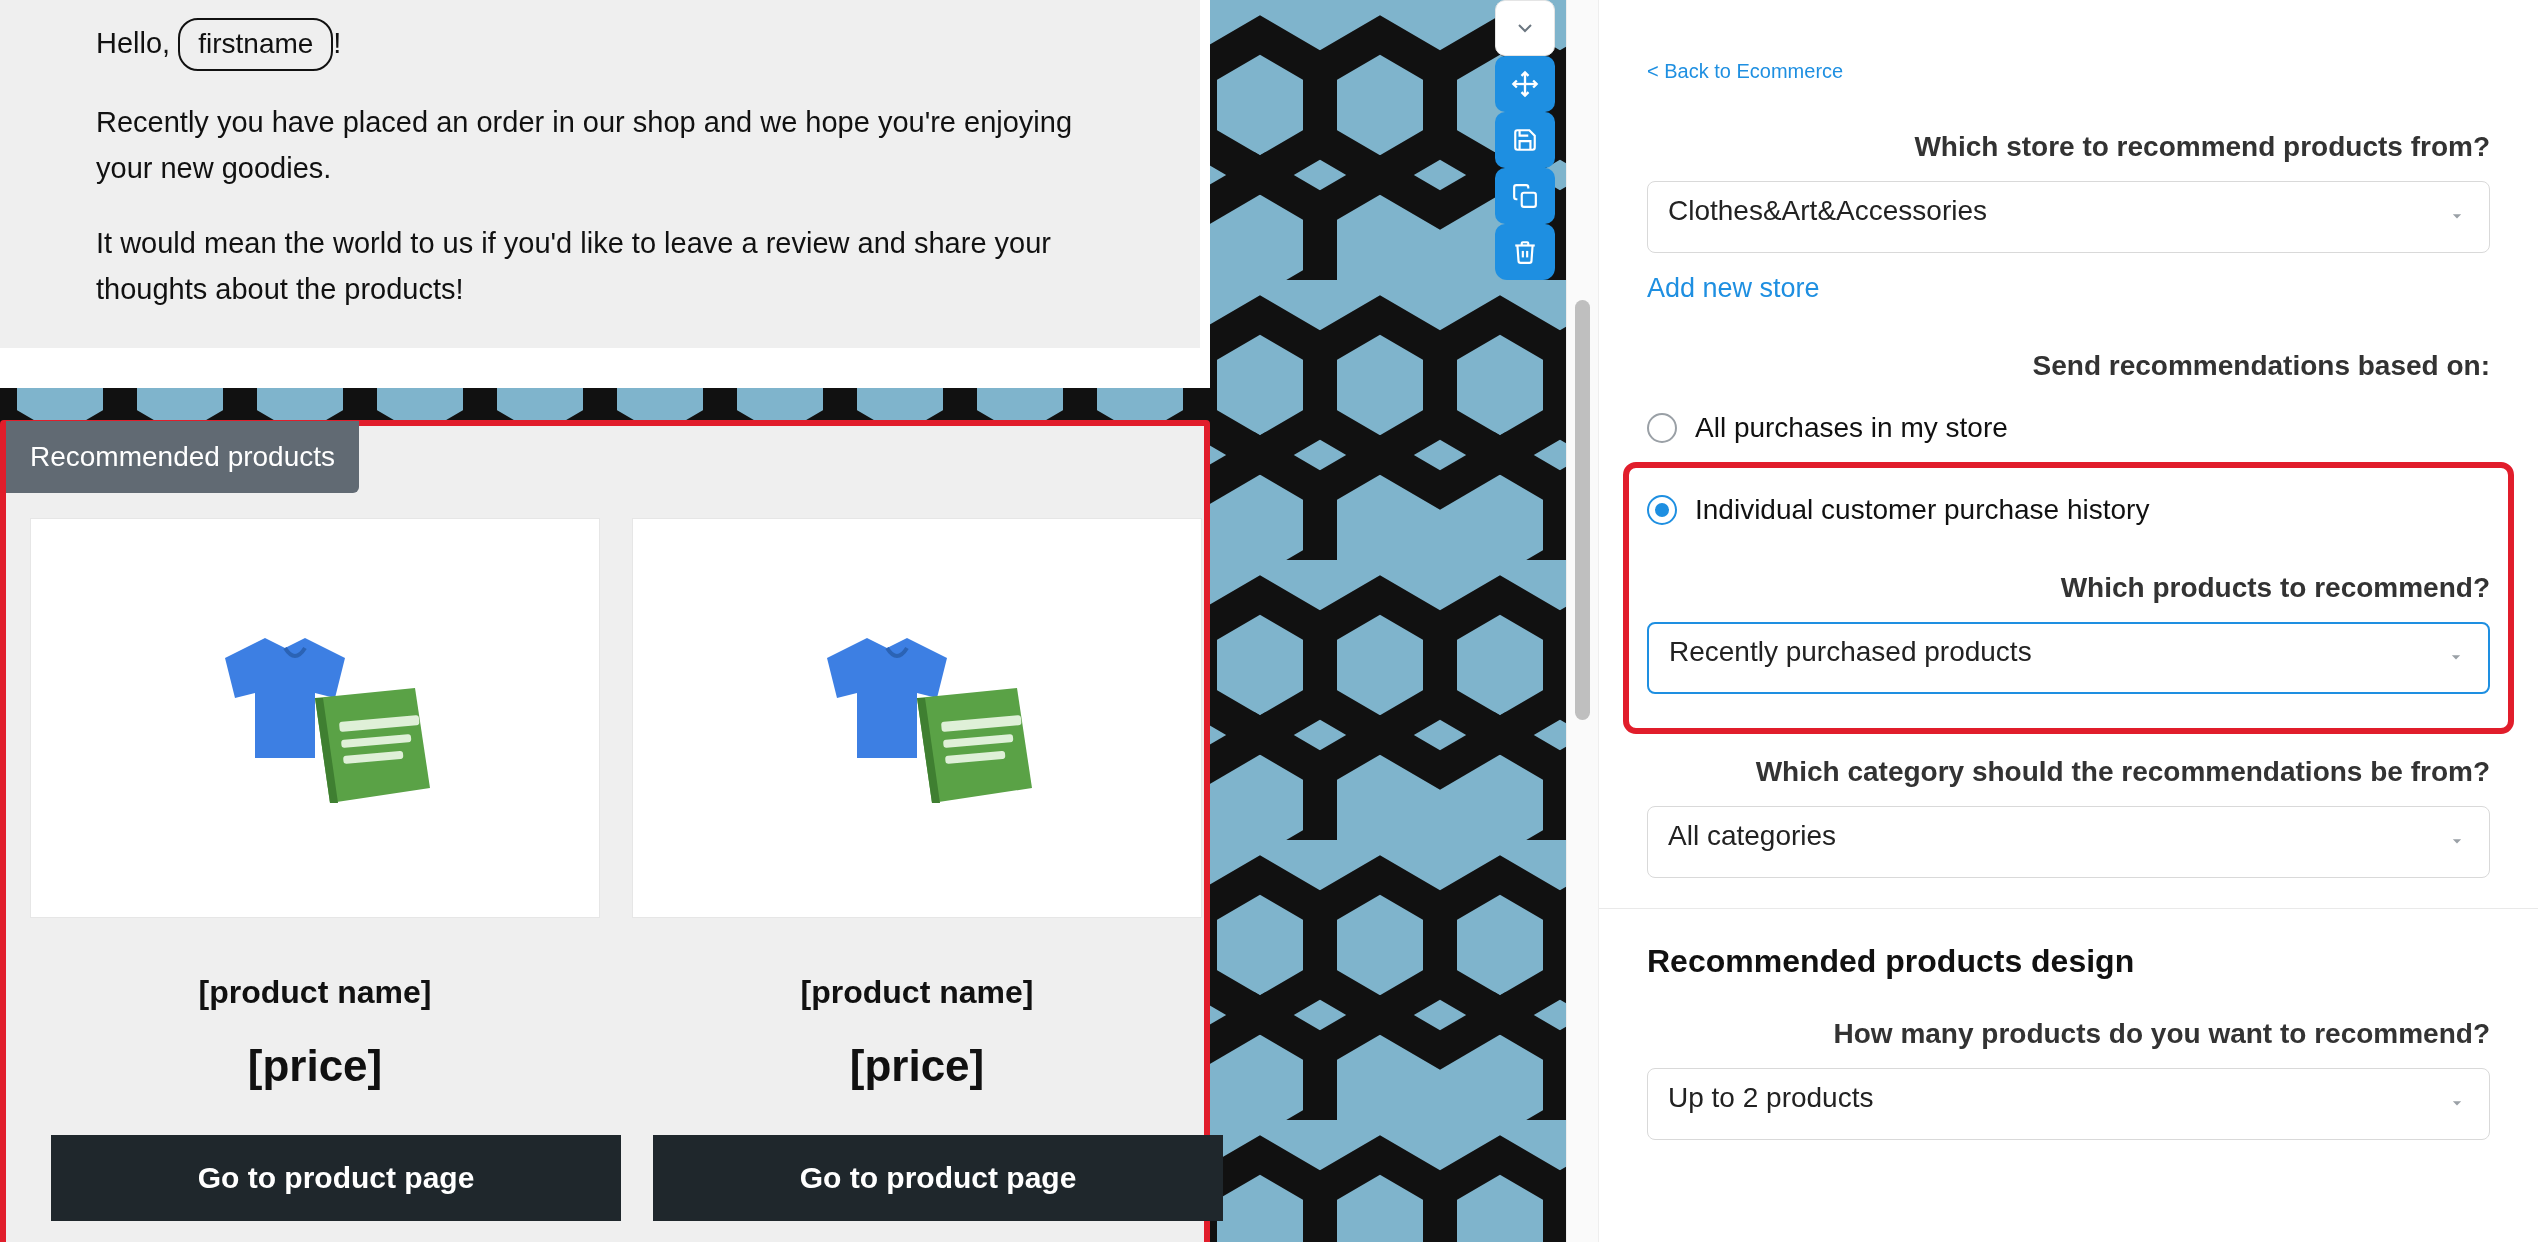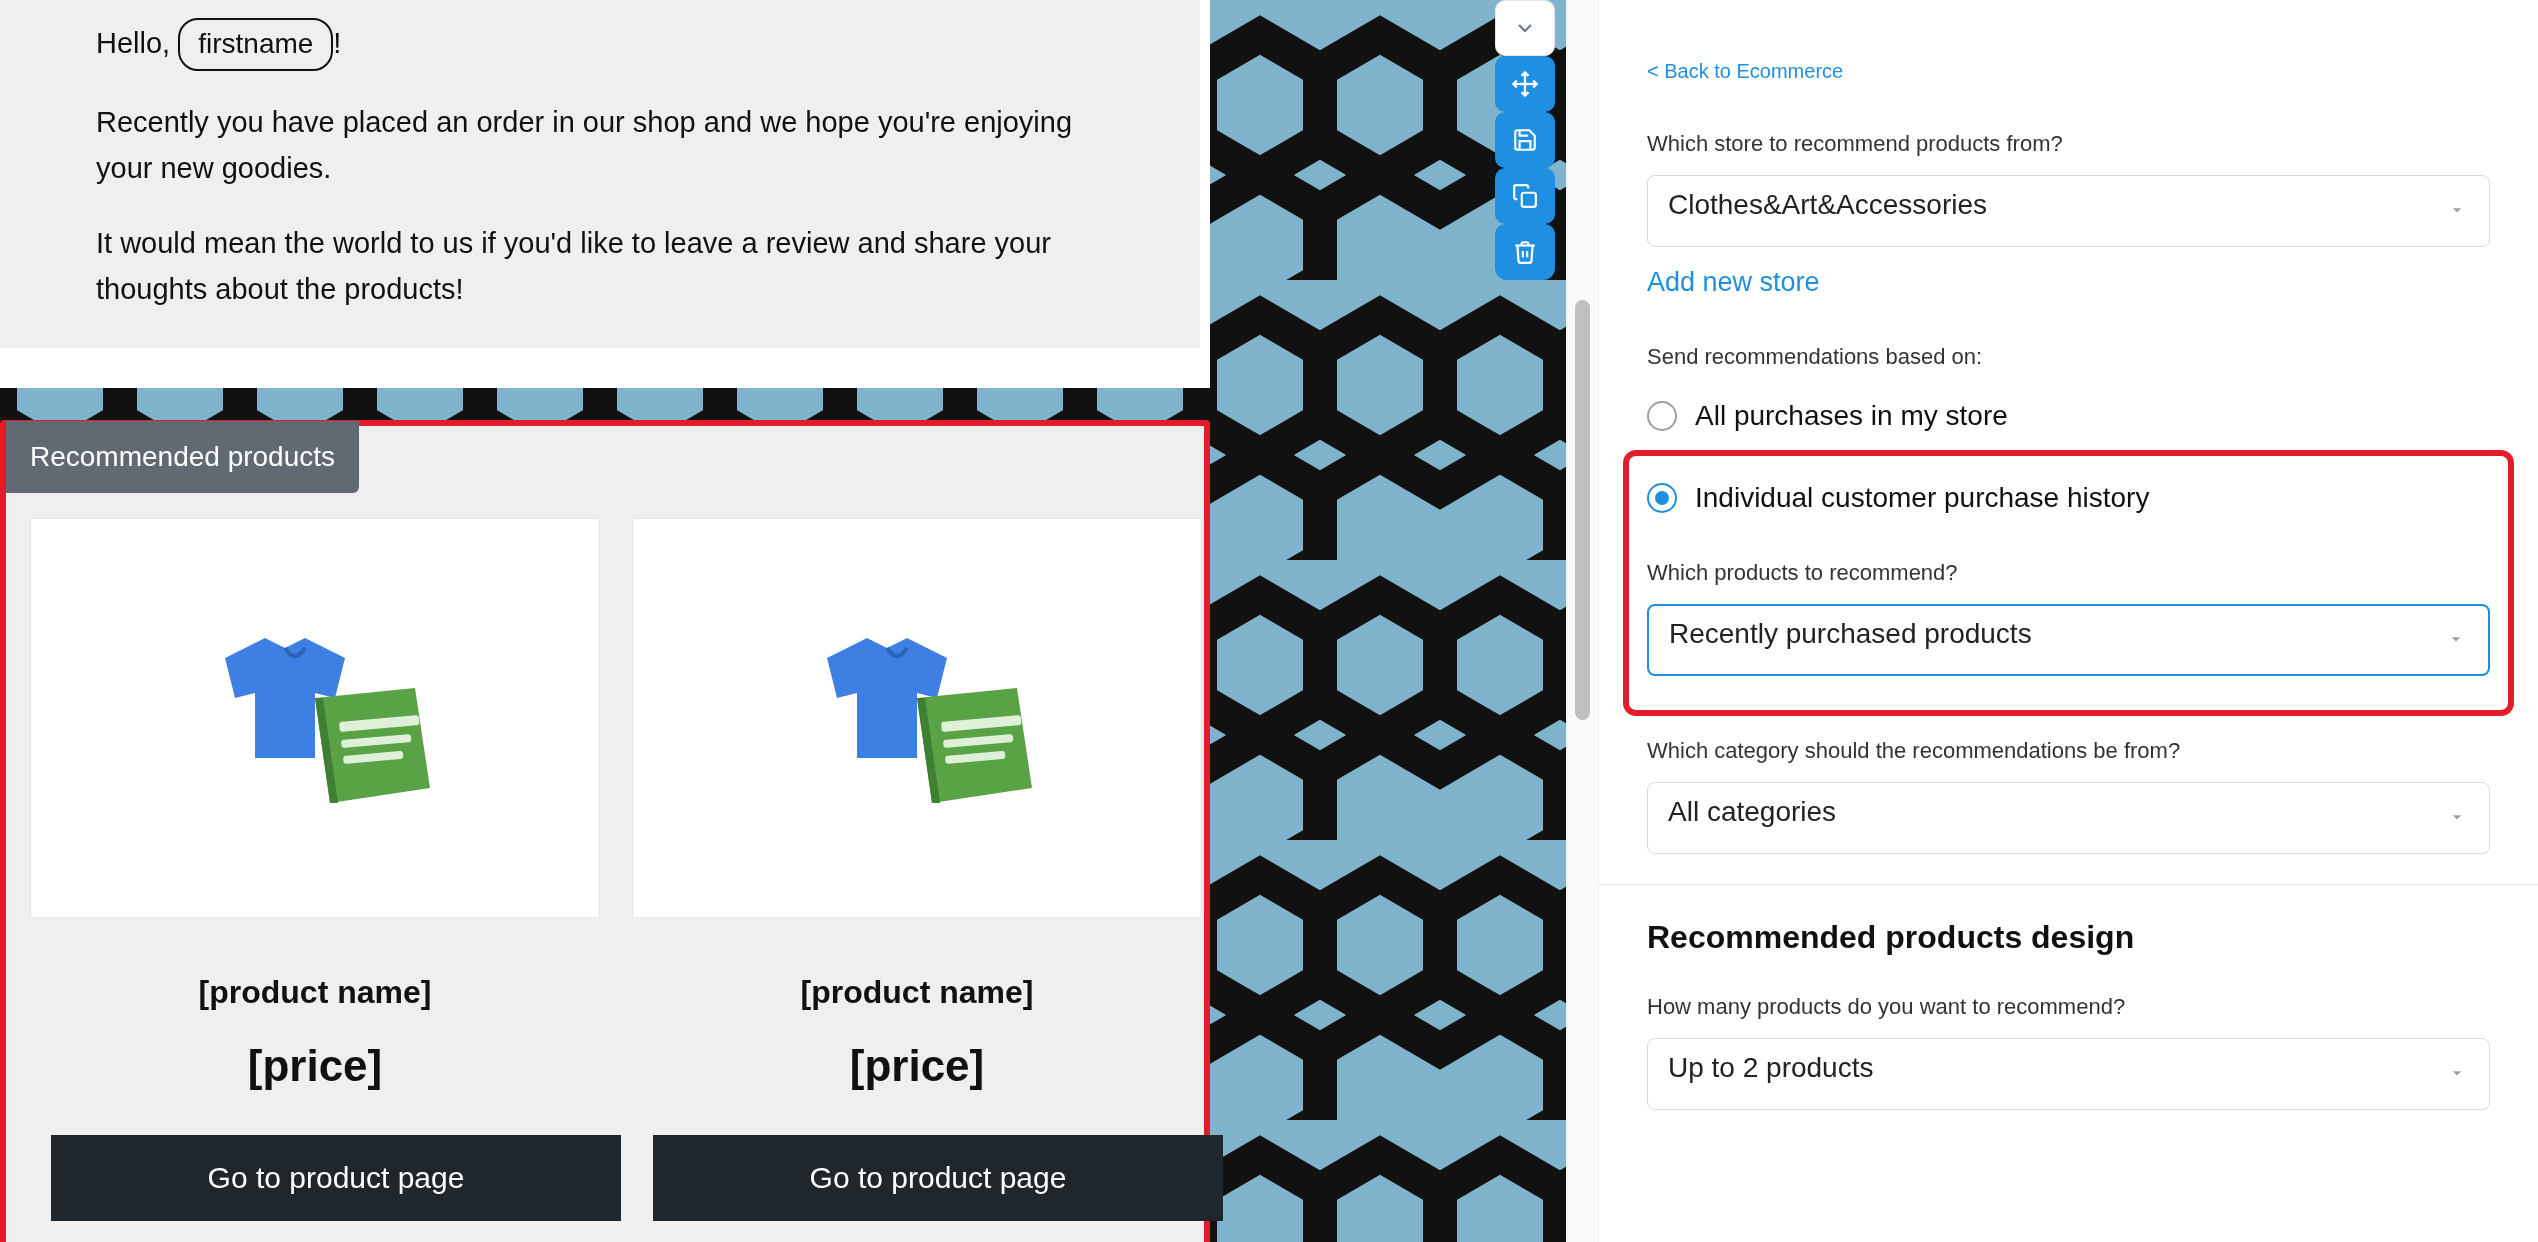--- a/index.html
+++ b/index.html
@@ -124,21 +124,21 @@
     font-weight:700;
   }
   .product-btn{
     margin-top:44px;
     width:100%;
     height:86px;
     background:var(--dark-btn);
     color:var(--dark-btn-text);
     border:none;
     font-size:30px;
-    font-weight:400;
+    font-weight:700;
     cursor:pointer;
     margin-left:42px;
   }
 
   
   .floating-toolbar{
     position:absolute;
     top:0;
     right:43px;
     width:60px;
@@ -186,24 +186,25 @@
     position:relative;
   }
   .back-link{
     color:var(--link);
     font-size:20px;
     text-decoration:none;
     display:inline-block;
     margin-bottom:48px;
   }
   .field-label{
-    font-size:22px;
+    font-size:28px;
     color:#333;
     margin:0 0 18px 0;
-    font-weight:400;
+    font-weight:700;
+    text-align:right;
   }
   .select{
     width:100%;
     height:72px;
     border:1px solid var(--border);
     border-radius:8px;
     padding:0 56px 12px 20px;
     font-size:28px;
     color:#222;
     background:#fff;

